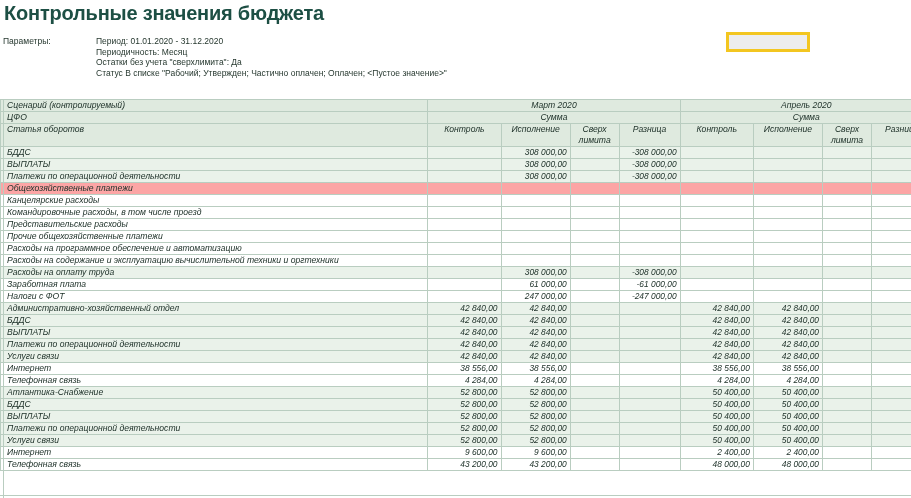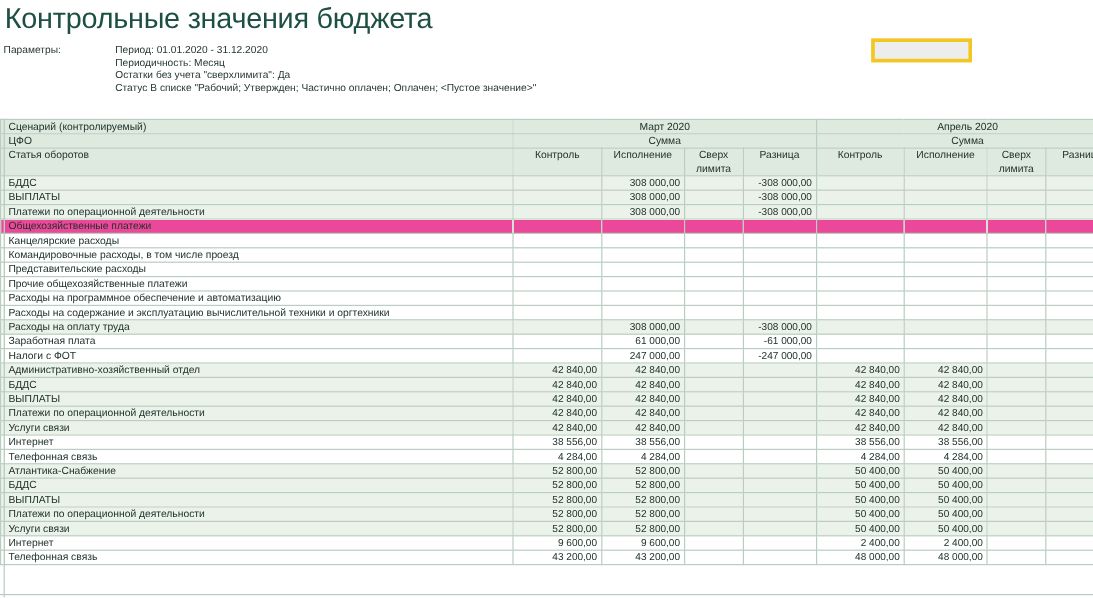--- a/index.html
+++ b/index.html
@@ -7,21 +7,21 @@
     width:911px;height:498px;overflow:hidden;
     background:#ffffff;
     font-family:"Liberation Sans","DejaVu Sans",sans-serif;
     color:#20332b;
   }
   .page{position:relative;width:911px;height:498px;overflow:hidden;}
 
   
   .title{
     position:absolute;left:4px;top:2px;
-    font-size:24px;font-weight:normal;letter-spacing:-0.2px;
+    font-size:20px;font-weight:bold;letter-spacing:-0.2px;
     color:#1d4f44;
     white-space:nowrap;
   }
 
   
   .params{
     position:absolute;left:3px;top:36px;
     font-size:8.5px;line-height:10.6px;color:#26382f;
   }
   .params .prow{display:flex;}
@@ -29,21 +29,21 @@
   .params .val{white-space:nowrap;padding-left:47px;}
   .params .indent{padding-left:46px;}
 
   
   .hl-box{
     position:absolute;left:726px;top:32px;width:84px;height:20px;
     border:3px solid #f3c620;background:#ededed;box-sizing:border-box;
   }
 
   
-  .tblwrap{position:absolute;left:0px;top:99px;width:911px;}
+  .tblwrap{position:absolute;left:0px;top:99px;width:911px;font-style:italic;}
   table.rep{
     border-collapse:collapse;
     table-layout:fixed;
     width:933px;
     font-size:8.6px;
   }
   table.rep td,table.rep th{
     border:1px solid #b9cdc0;
     padding:0 3px;
     height:11px;line-height:11px;
@@ -51,21 +51,21 @@
     overflow:hidden;white-space:nowrap;
     font-weight:normal;
     color:#20332b;
   }
   .hdr td{background:#dfeadf;text-align:center;font-size:8.6px;}
   .hdr td.lbl{text-align:left;}
   .num{text-align:right;font-size:8.4px;}
   .neg{color:#e8232a;text-align:right;font-size:8.4px;margin-left:29px;}
   tr.shade td{background:#eaf2ea;}
   tr.plain td{background:#ffffff;}
-  tr.dark td{background:#ec4899;}
+  tr.dark td{background:#fca5a5;}
   td.name{text-align:left;}
   .h2{height:22px;line-height:11px;white-space:normal;}
   .h2b{height:22px;line-height:11px;white-space:normal;text-align:center;}
 
   
   .i0{padding-left:4px;}
   .i1{padding-left:14px;}
   .i2{padding-left:24px;}
   .i3{padding-left:34px;}
   .i4{padding-left:44px;}

